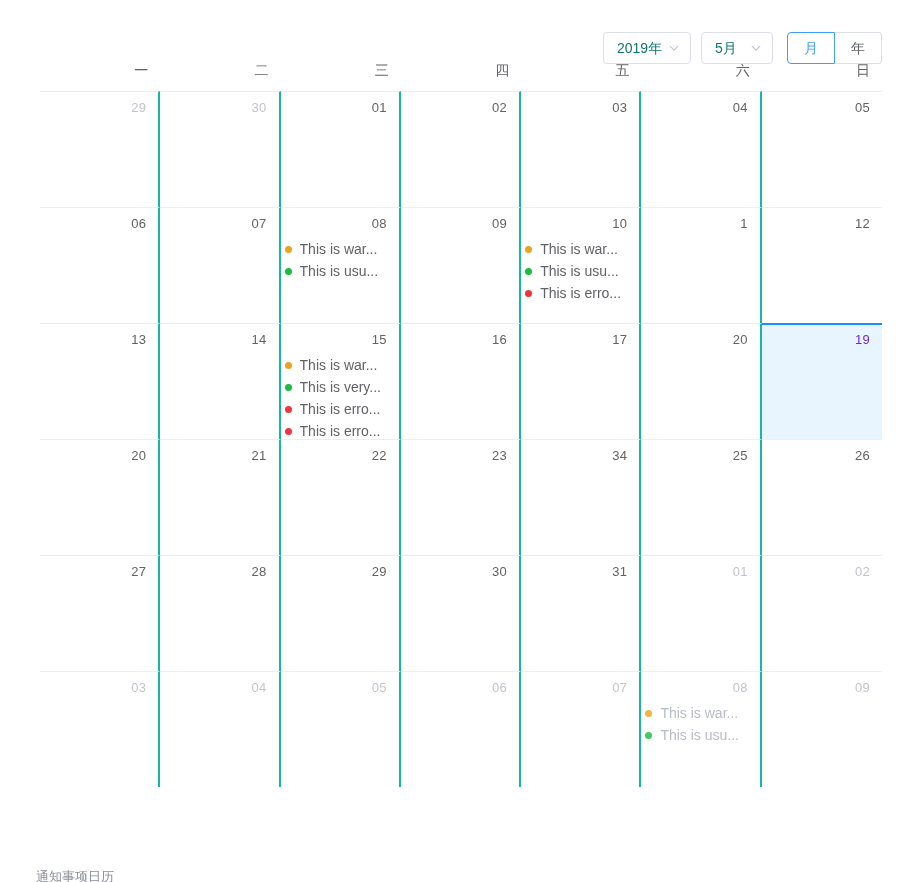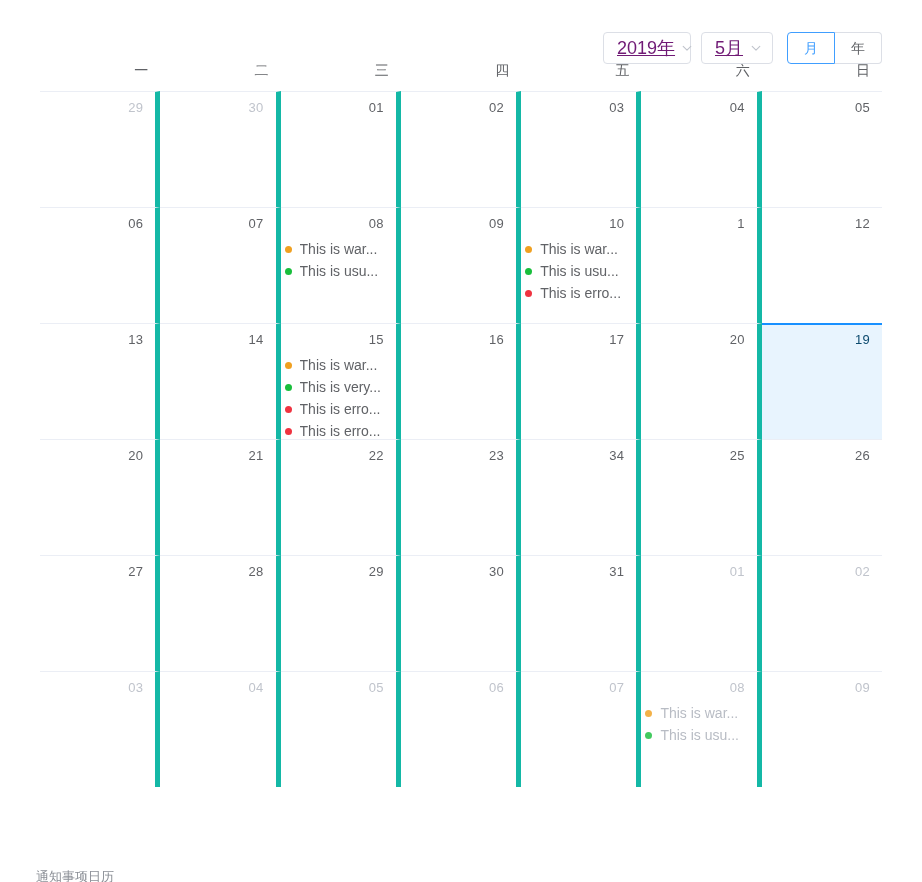--- a/index.html
+++ b/index.html
@@ -43,25 +43,24 @@
     border-radius: 4px;
     background: #ffffff;
     padding: 0 10px 0 13px;
     margin-right: 10px;
     cursor: pointer;
   }
   .select-box.year-select { width: 88px; }
   .select-box.month-select { width: 72px; }
 
   .select-value {
-    font-size: 18px;
-    color: #701a75;
+    font-size: 14px;
+    color: #0f766e;
     line-height: 30px;
     white-space: nowrap;
-    text-decoration: underline;
   }
 
   .caret {
     width: 12px;
     height: 12px;
     margin-left: 6px;
     flex: 0 0 auto;
     display: inline-block;
   }
   .caret svg { display: block; }
@@ -123,41 +122,41 @@
     border-top: 1px solid #ebeef5;
     background-clip: padding-box;
   }
   .cal-table td .cell-inner {
     height: 115px;
     padding: 8px 12px 0 0;
     position: relative;
   }
 
   
-  .cal-table td { border-right: 5px solid #14b8a6; }
+  .cal-table td { border-right: 2px solid #14b8a6; }
   .cal-table td:last-child { border-right: none; }
 
   .day-num {
     display: block;
     text-align: right;
     font-size: 13px;
     color: #606266;
     line-height: 16px;
     letter-spacing: .3px;
   }
 
   td.is-other .day-num { color: #c0c4cc; }
 
   
   td.is-selected {
     background: #e8f4fe;
     border-top: 2px solid #1890ff;
   }
   td.is-selected .cell-inner { height: 114px; padding-top: 7px; }
-  td.is-selected .day-num { color: #0c4a6e; }
+  td.is-selected .day-num { color: #6d28d9; }
 
   
   .events {
     list-style: none;
     margin-top: 6px;
   }
 
   .event-item {
     display: flex;
     align-items: center;

